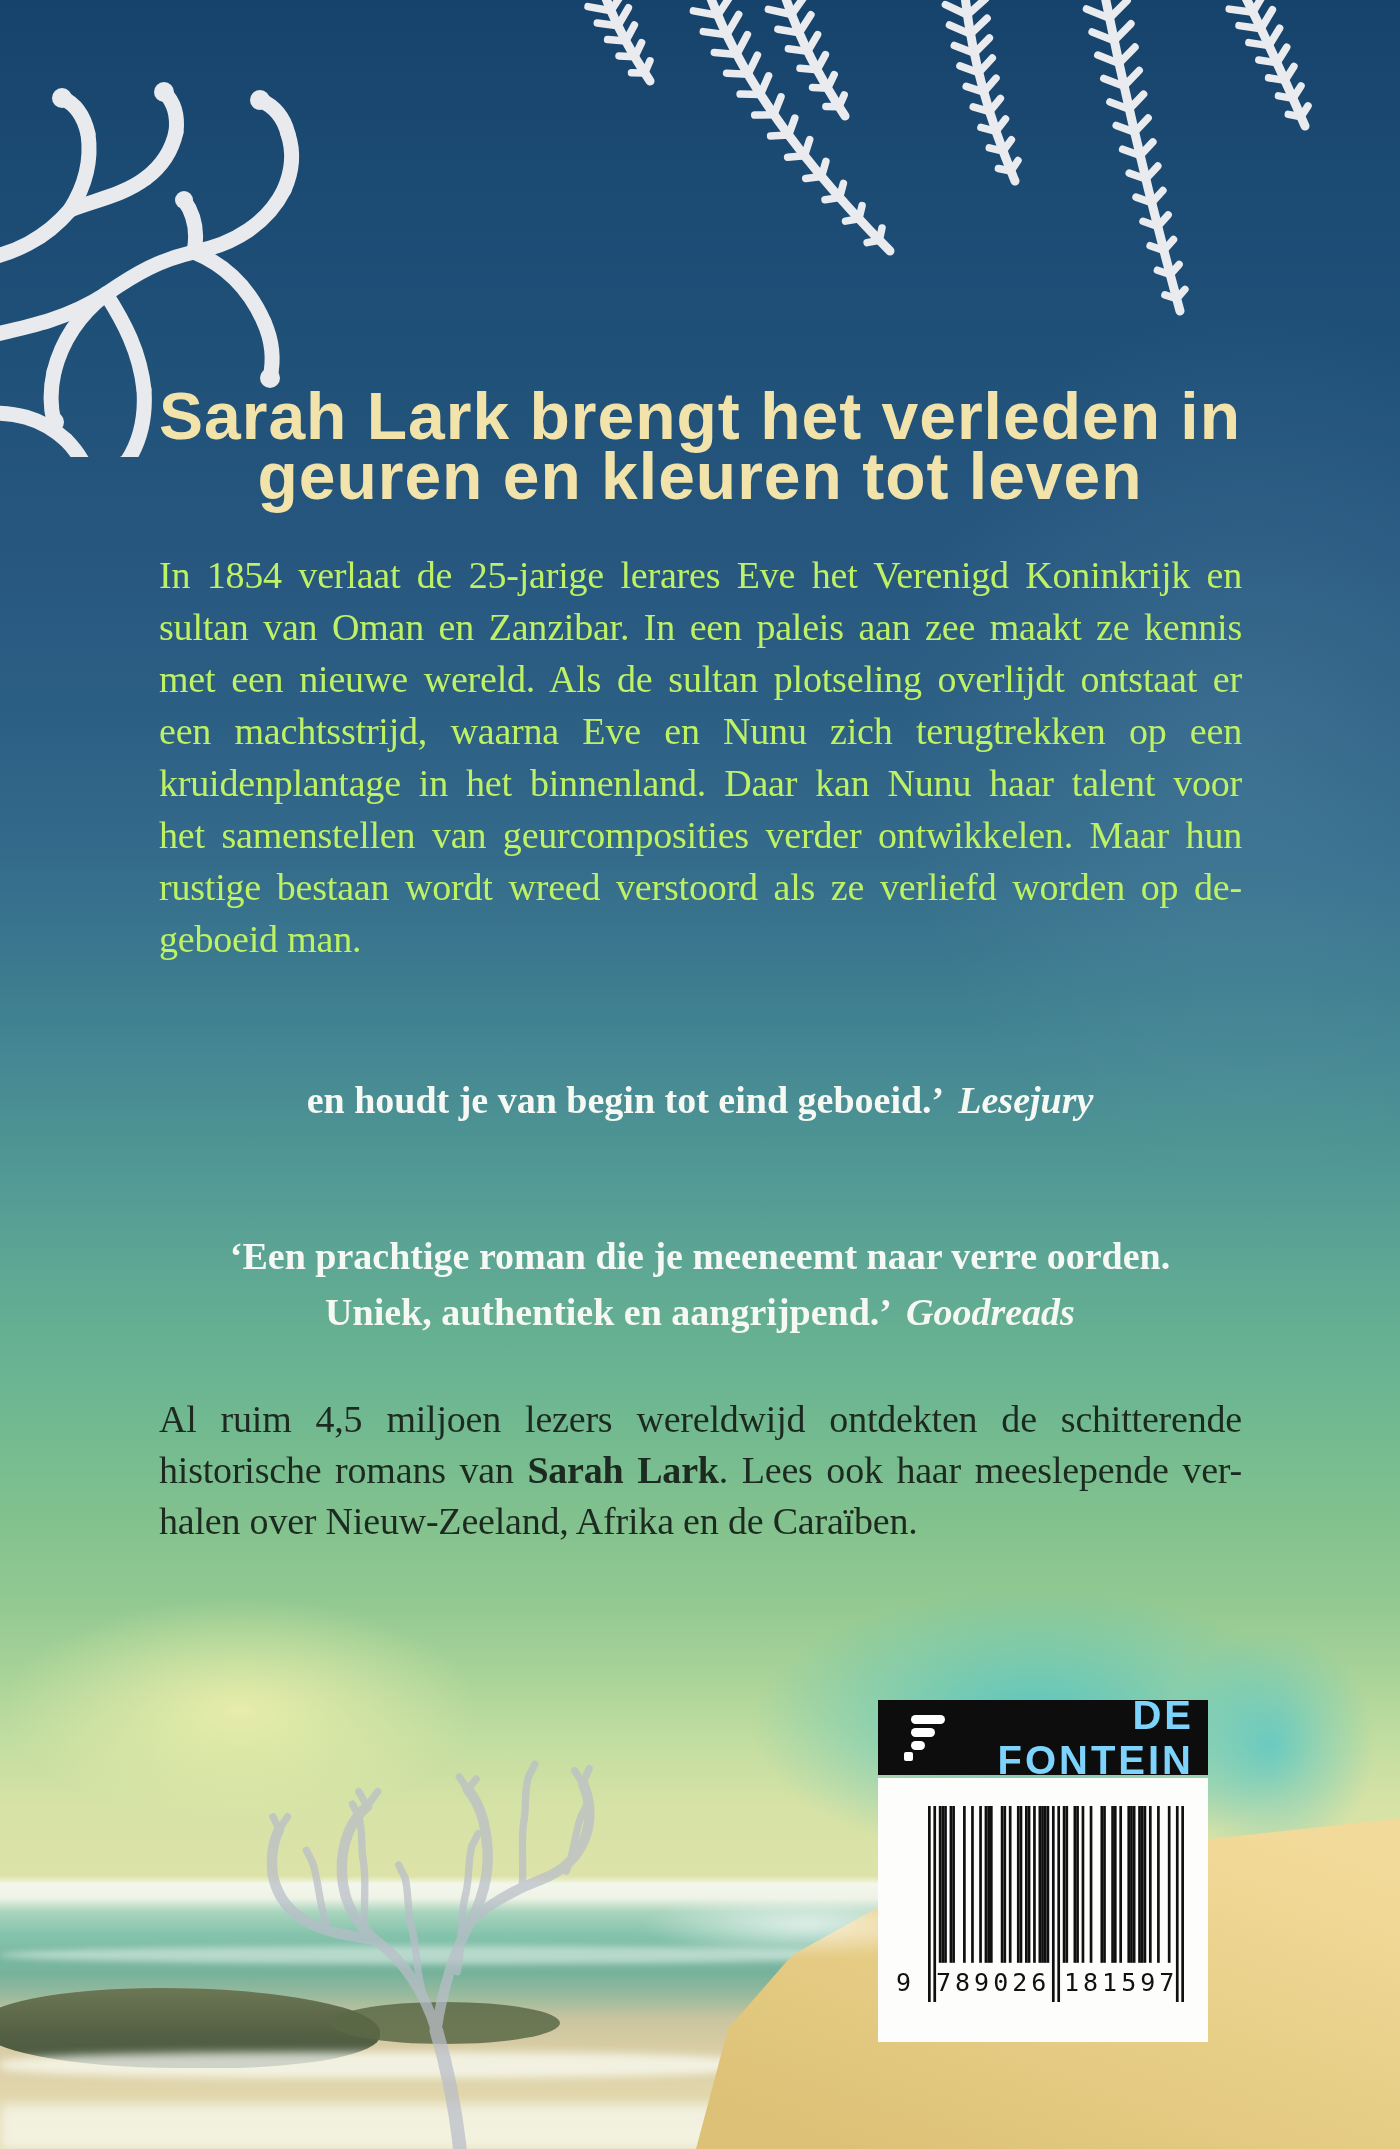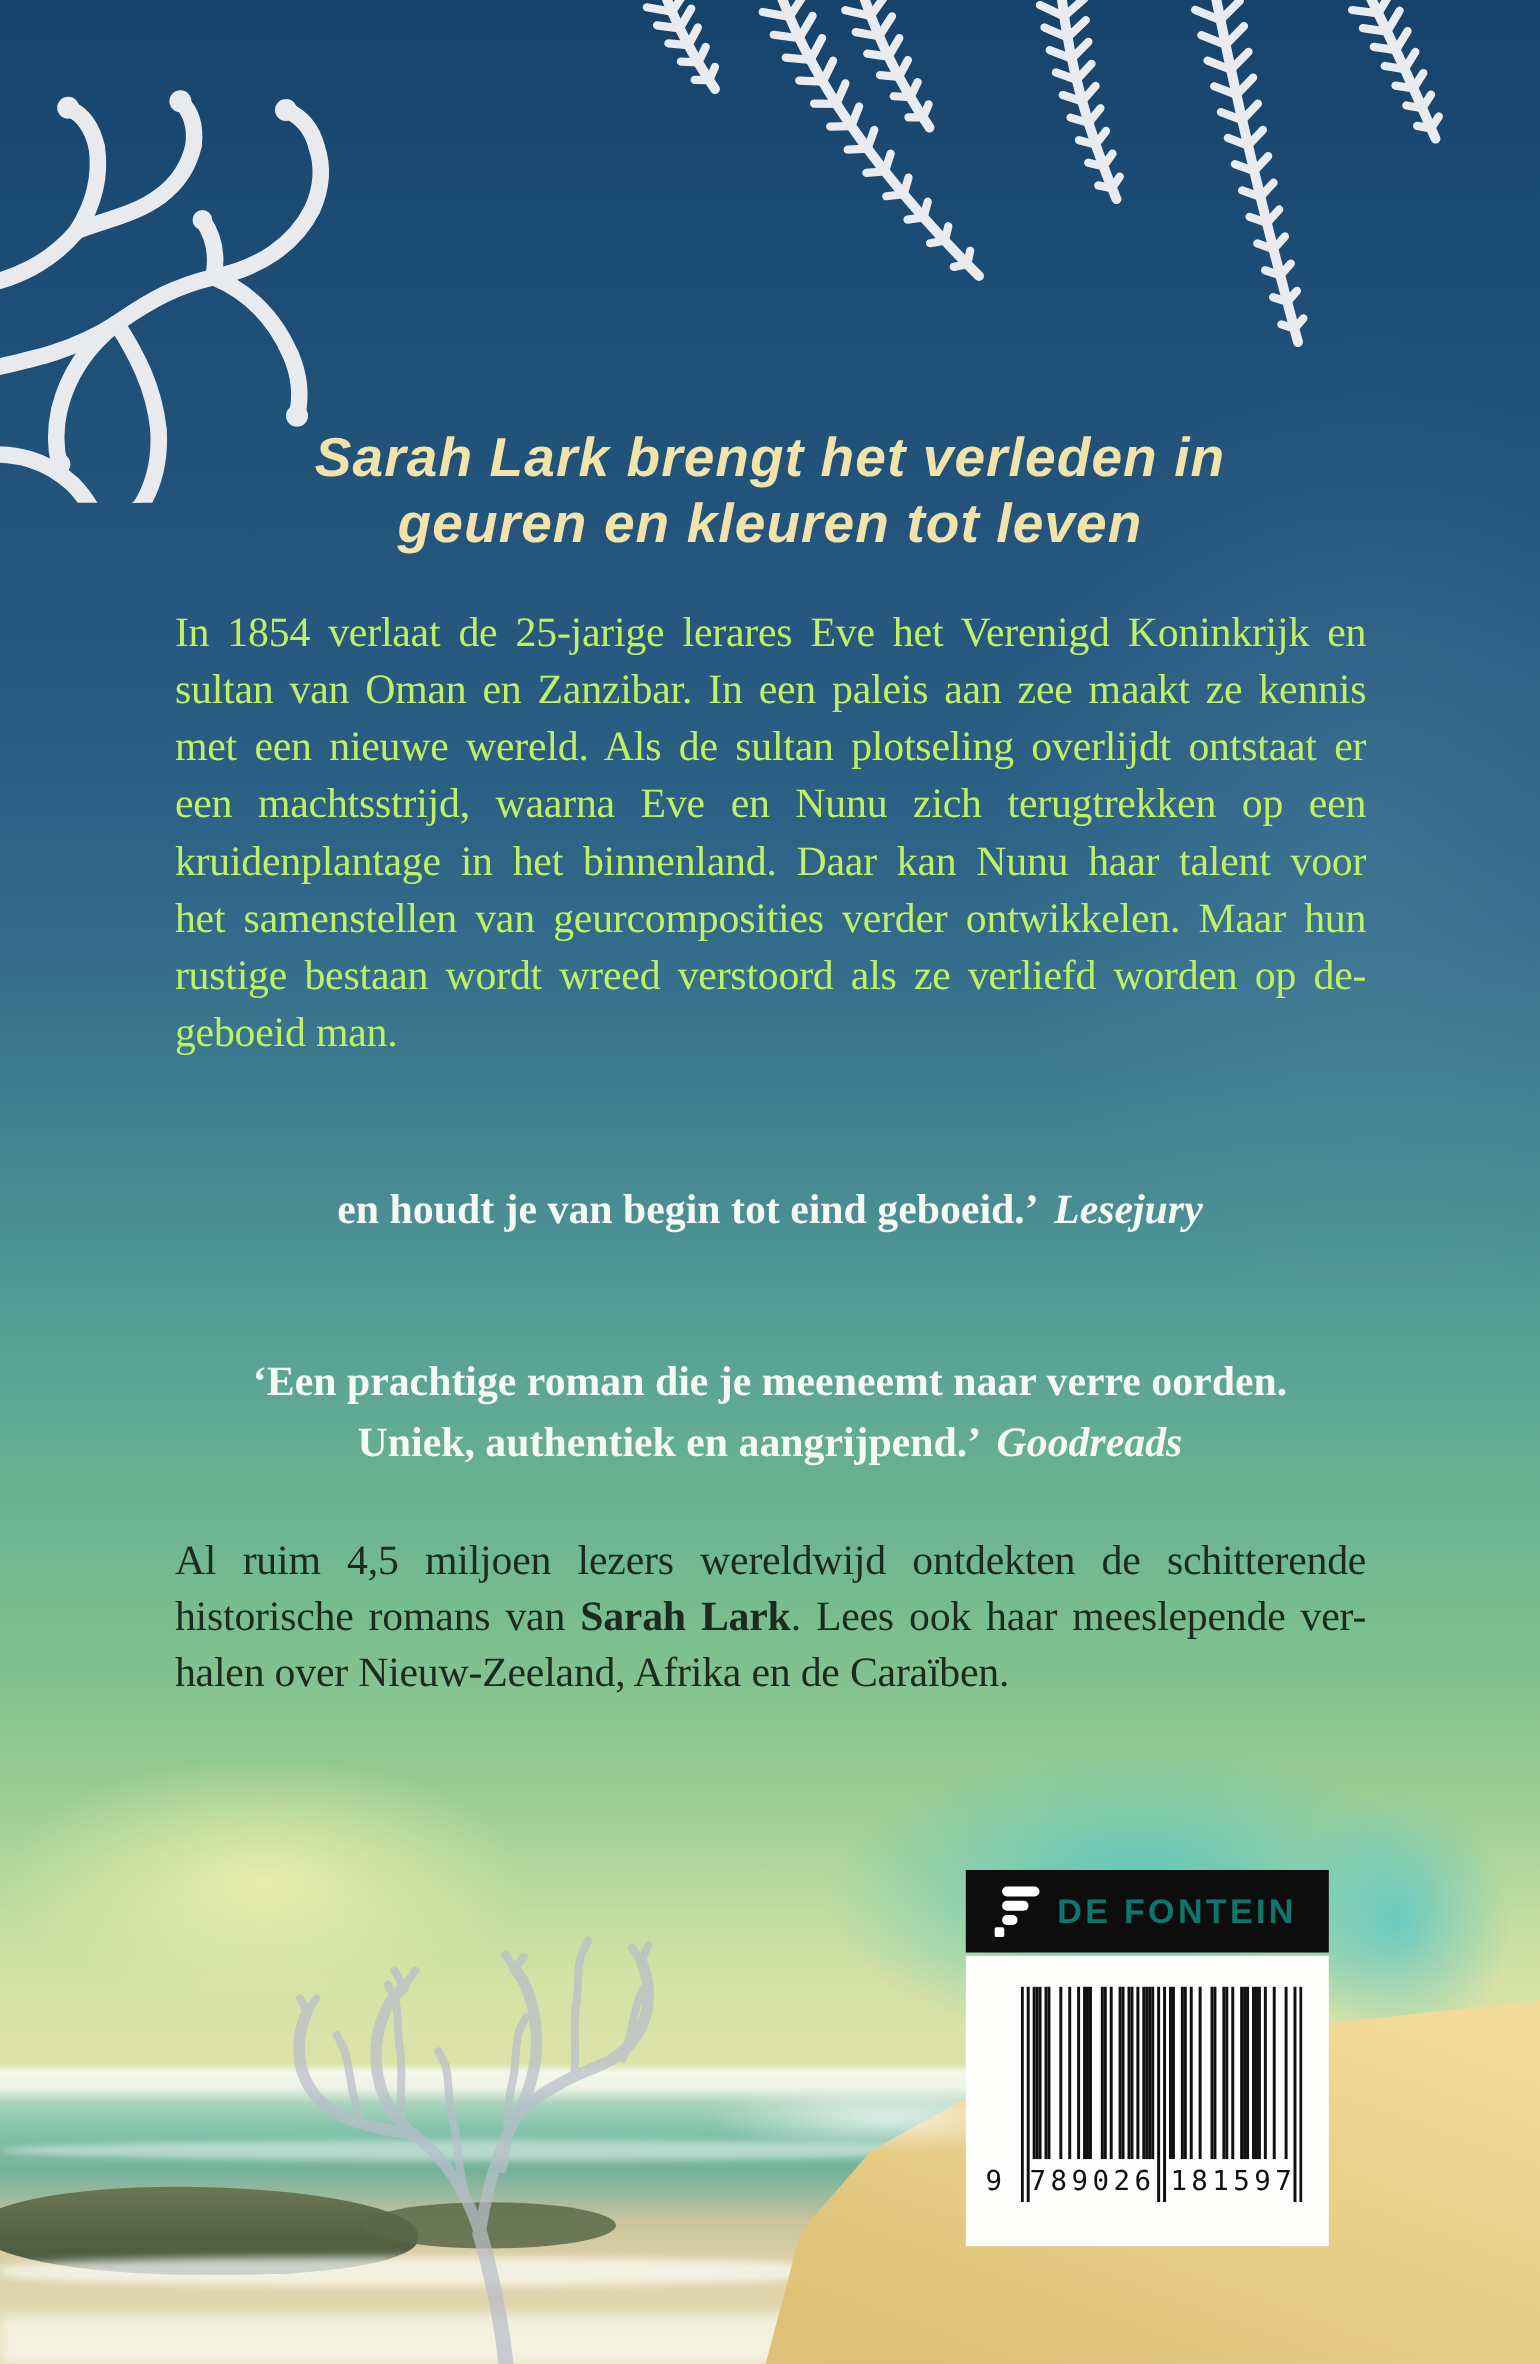--- a/index.html
+++ b/index.html
@@ -51,40 +51,40 @@
   #coralTL circle{fill:#e8eaed;}
   #coralFern{left:545px;top:-4px;width:820px;height:340px;}
   #coralFern .stem{fill:none;stroke:#e9ebee;stroke-width:9;stroke-linecap:round;}
   #coralFern .tick{fill:none;stroke:#e9ebee;stroke-width:7.5;stroke-linecap:round;}
   #coralBottom{left:210px;top:1745px;width:440px;height:420px;opacity:.72;}
   #coralBottom path{fill:none;stroke:#b9bec9;stroke-linecap:round;}
   #coralBottom .t13{stroke-width:13;} #coralBottom .t10{stroke-width:10;} #coralBottom .t7{stroke-width:7;}
 
   
   .tagline{left:0;top:386px;width:1400px;text-align:center;z-index:10;
-    font-family:"Liberation Sans",sans-serif;font-weight:600;font-size:50px;line-height:60px;
-    color:#f2e3ab;letter-spacing:1px;font-style:italic;}
+    font-family:"Liberation Sans",sans-serif;font-weight:600;font-size:66px;line-height:60px;
+    color:#f2e3ab;letter-spacing:1px;}
   .synopsis{left:159px;top:549px;width:1083px;z-index:10;
     font-size:38px;line-height:52px;color:#bef264;letter-spacing:-0.2px;}
   .jline{text-align:justify;text-align-last:justify;}
   .jline.last{text-align-last:left;}
   .quote{left:100px;width:1200px;text-align:center;z-index:10;
     font-weight:bold;font-size:38px;line-height:56px;color:#f6f8f3;}
   #quote1{top:1072px;} #quote2{top:1228px;}
   .quote .src{font-style:italic;margin-left:14px;}
   .promo{left:159px;top:1394px;width:1083px;z-index:10;
     font-size:38px;line-height:51px;color:#1c2a20;letter-spacing:-0.2px;}
   .promo b{font-weight:bold;}
 
   
   #logoBox{left:878px;top:1700px;width:330px;height:75px;background:#0d0d0d;
     display:flex;align-items:center;z-index:12;}
   #logoIcon{margin-left:26px;flex:0 0 auto;}
-  #logoText{flex:1;text-align:center;color:#0f766e;font-family:"Liberation Sans",sans-serif;
-    font-weight:bold;font-size:31px;letter-spacing:3px;padding-right:14px;}
+  #logoText{flex:1;text-align:right;color:#7dd3fc;font-family:"Liberation Sans",sans-serif;
+    font-weight:bold;font-size:40px;letter-spacing:3px;padding-right:14px;}
   #barcodeBox{left:878px;top:1778px;width:330px;height:264px;background:#fdfdfb;z-index:12;}
   #barcodeBars{position:absolute;left:50px;top:28px;width:256px;height:196px;}
   .bcd{position:absolute;top:190px;font-family:"DejaVu Sans Mono",monospace;
     font-size:25px;color:#111;}
   #bcd9{left:18px;} #bcdG1{left:58px;width:112px;text-align:center;letter-spacing:4px;}
   #bcdG2{left:186px;width:112px;text-align:right;letter-spacing:4px;}
 </style>
 </head>
 <body>
 

